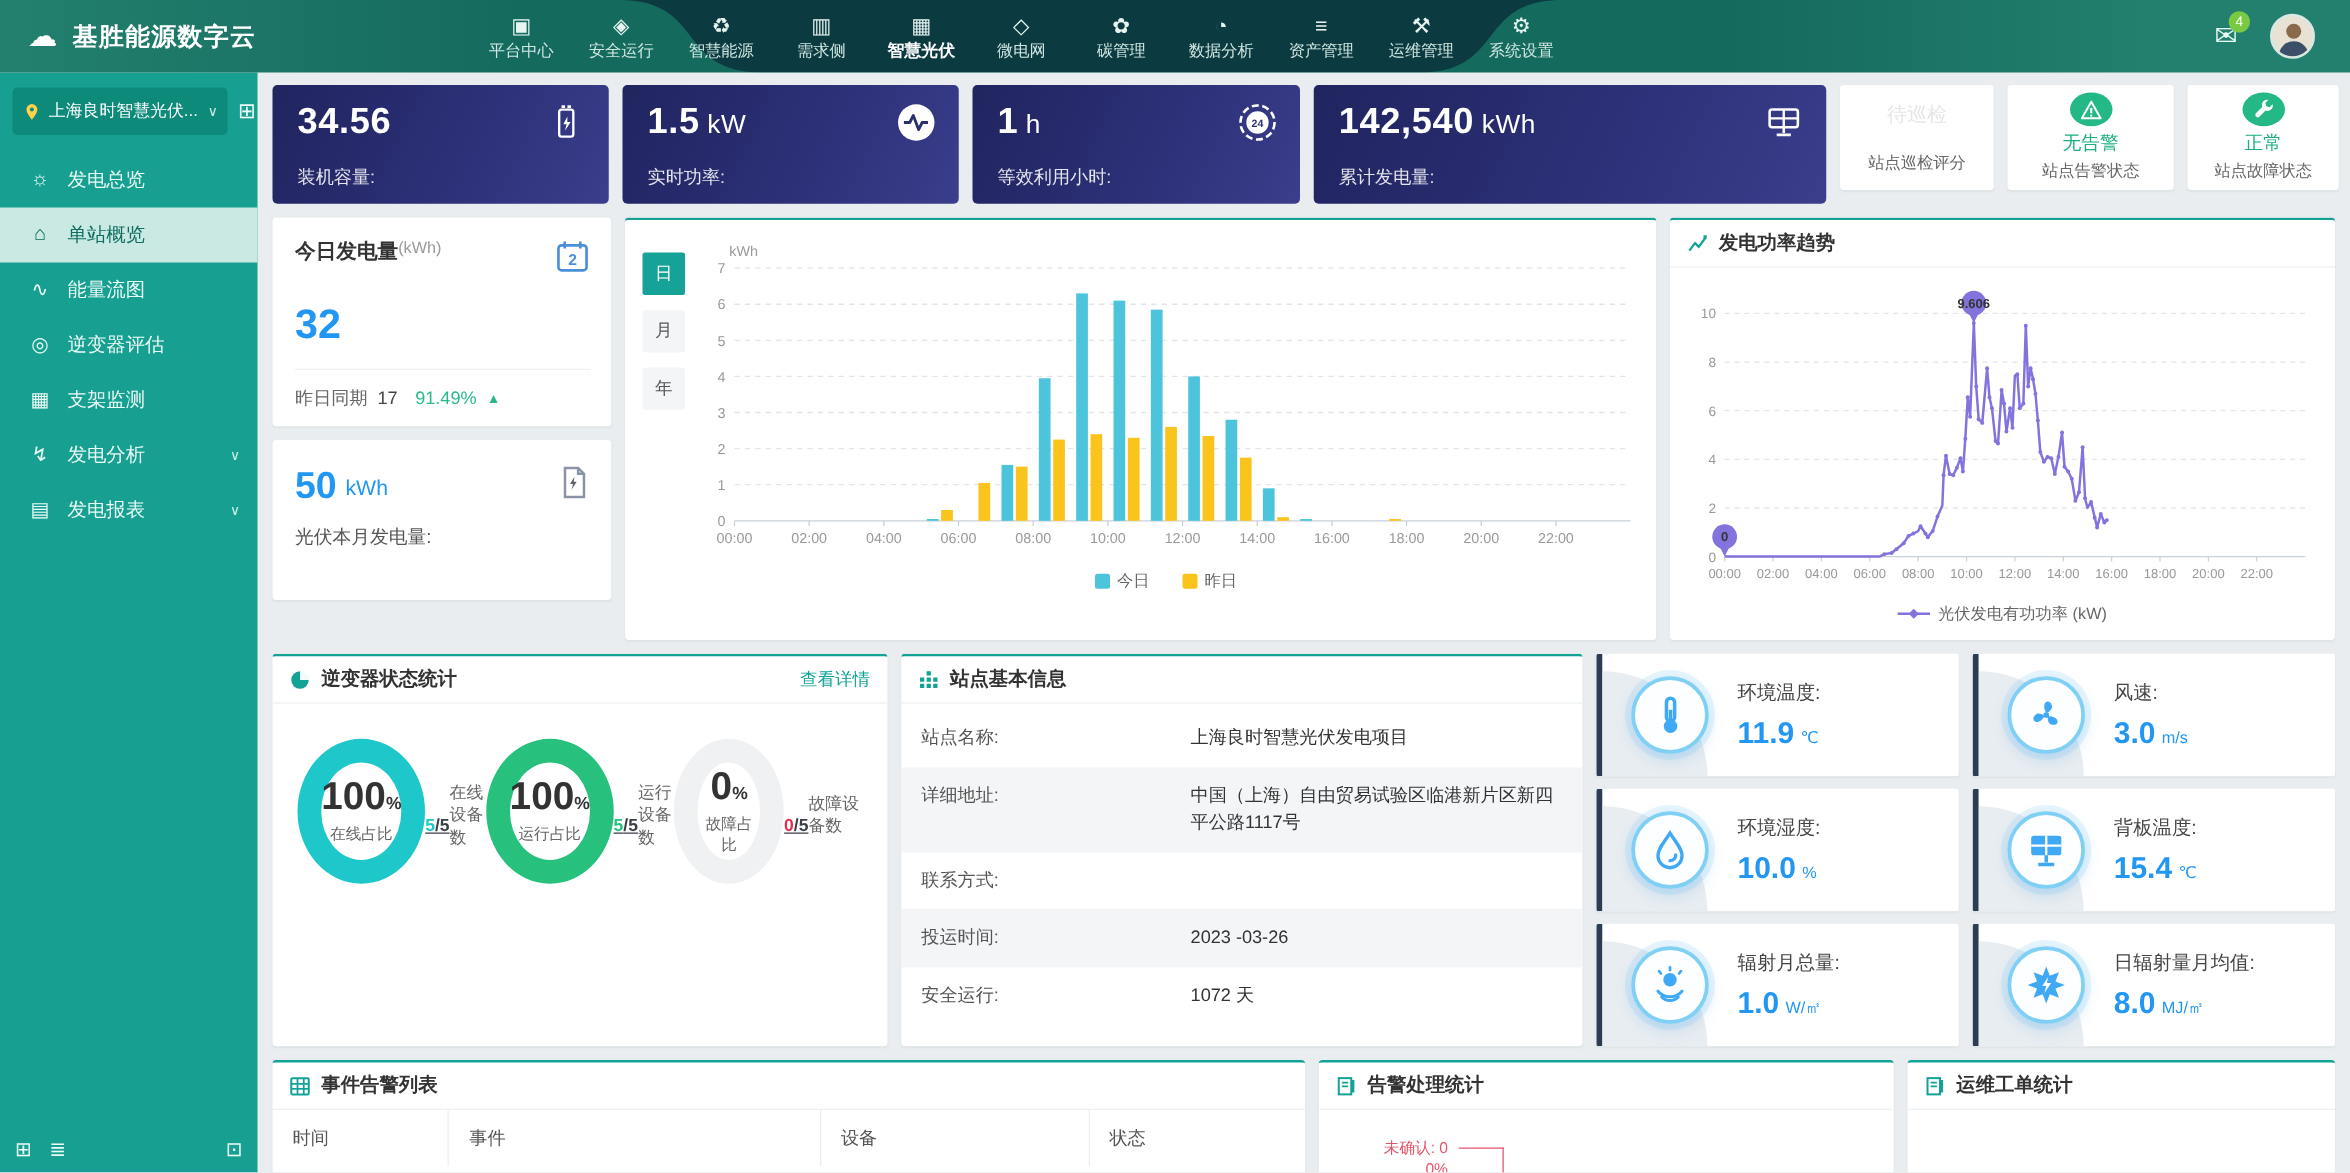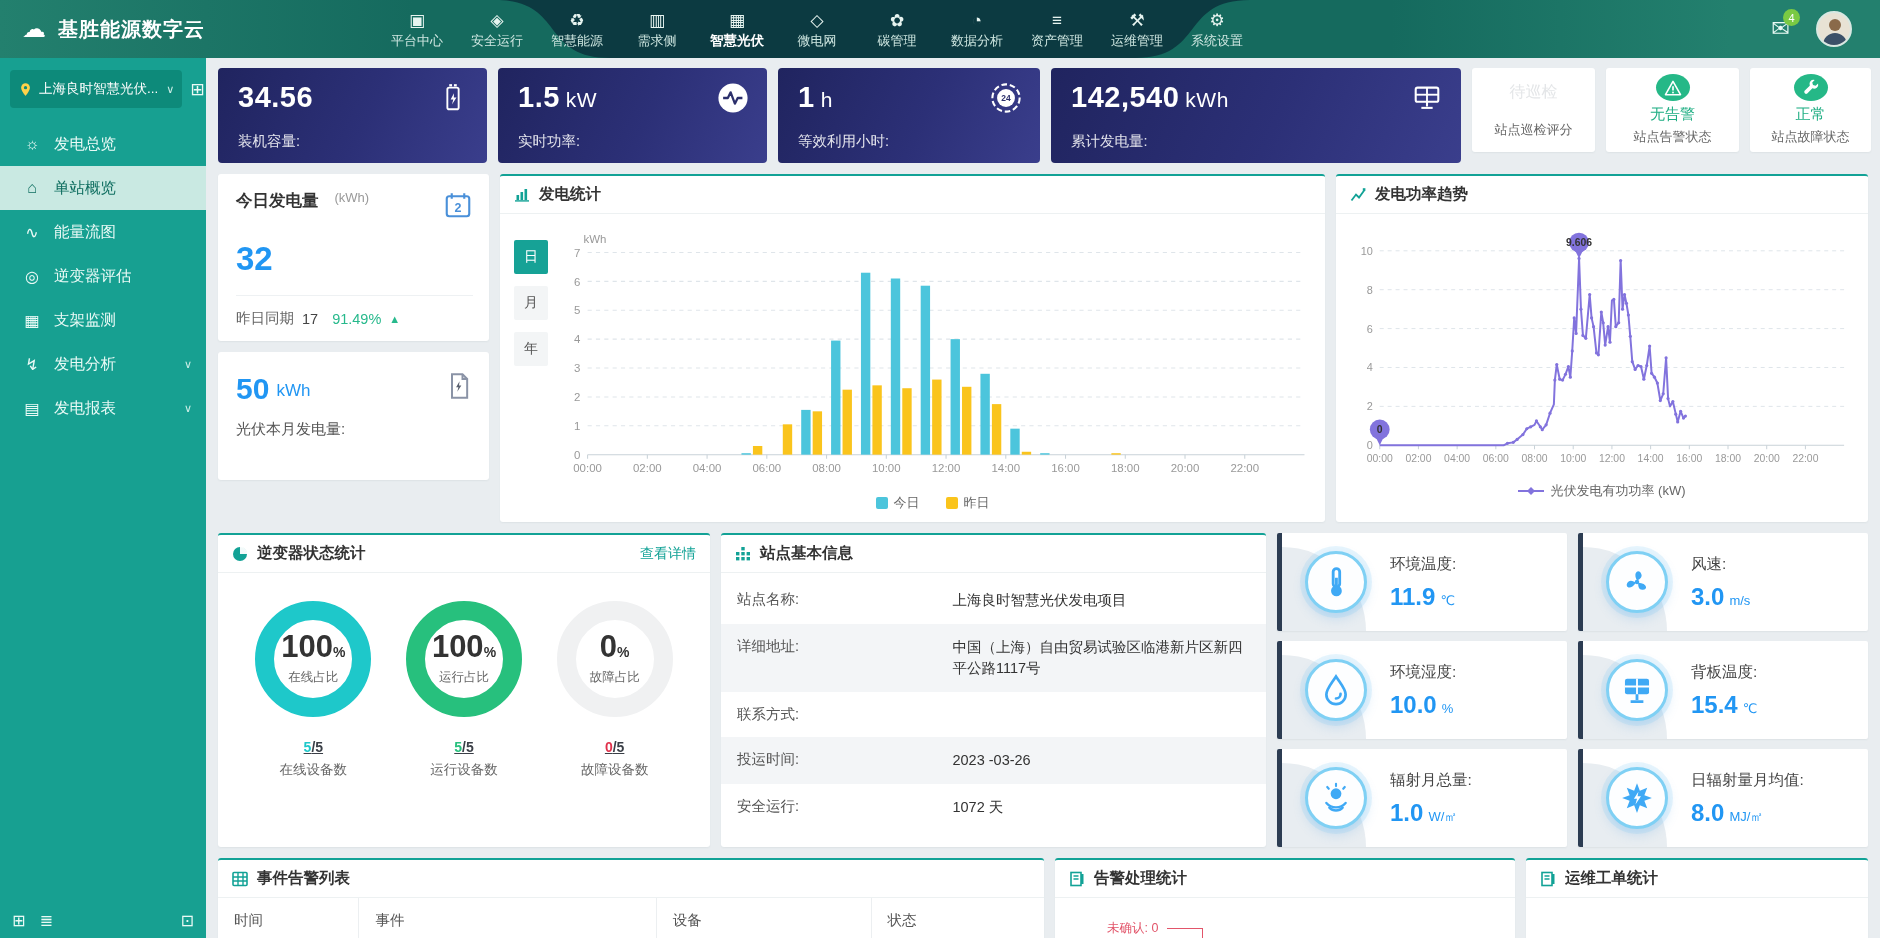--- a/index.html
+++ b/index.html
@@ -83,21 +83,21 @@
   .status-ico { width:34px; height:34px; border-radius:50%; background:#25b887; display:flex; align-items:center; justify-content:center;}
   .status-ico svg { width:20px; height:20px; }
   .status-value { color:#1fae83; font-size:15px; }
   .status-value.faint { color:#e4e6e8; font-size:16px; margin-bottom:14px;}
   .status-label { color:#666; font-size:13px; }
 
   
   .today-card { padding:16px 16px 0 18px; height:167px; display:flex; flex-direction:column;}
   .tc-titlerow { display:flex; align-items:flex-start; }
   .tc-title { font-size:16.5px; font-weight:bold; color:#333; }
-  .tc-unit { font-size:13px; color:#999; margin-left:16px; font-weight:normal;}
+  .tc-unit { font-size:13px; color:#999; margin-left:0; font-weight:normal;}
   .tc-cal { margin-left:auto; width:30px; height:30px; }
   .tc-value { color:#2196f3; font-size:33px; font-weight:bold; margin-top:20px; }
   .tc-compare { border-top:1px solid #eef1f3; margin-top:auto; height:46px; display:flex; align-items:center;
     gap:8px; font-size:14.5px; color:#666;}
   .tc-cnum { color:#444; }
   .tc-pct { color:#27b98c; margin-left:6px;}
   .tc-up { color:#27b98c; font-size:11px; }
   .month-card { padding:20px 16px 0 18px; height:128px; }
   .mc-top { display:flex; align-items:flex-start;}
   .mc-value { color:#2196f3; font-size:30px; font-weight:bold;}
@@ -112,21 +112,21 @@
     background:#f3f5f6; color:#555; font-size:14px; cursor:pointer; border-radius:2px;}
   .tab.active { background:#16a296; color:#fff; }
   .chart-zone { flex:1; display:flex; flex-direction:column; align-items:stretch;}
   .legend { display:flex; justify-content:center; gap:26px; padding:2px 0 8px 0; }
   .legend-item { display:flex; align-items:center; gap:6px; font-size:13px; color:#666;}
   .legend-swatch { width:12px; height:12px; border-radius:2px; }
   .legend-line { display:flex; align-items:center; gap:2px; }
 
   
   .donut-row { display:flex; justify-content:space-around; padding:28px 20px 0 20px; }
-  .donut-col { display:flex; flex-direction:column; align-items:center; }
+  .donut-col { display:flex; flex-direction:row; align-items:center; }
   .donut { width:116px; height:116px; border-radius:50%; display:flex; align-items:center; justify-content:center;}
   .donut-inner { text-align:center; }
   .donut-pct { font-size:31px; font-weight:bold; color:#333; line-height:30px;}
   .donut-pct .pcts { font-size:14px; font-weight:bold;}
   .donut-sub { font-size:12.5px; color:#666; margin-top:2px;}
   .donut-count { margin-top:22px; font-size:14px; font-weight:bold; color:#3a3f47;text-decoration:underline;}
   .donut-count .cnum { }
   .donut-label { margin-top:6px; font-size:13.5px; color:#666; }
 
   
@@ -392,29 +392,20 @@
                   <path d="M15 2 v4 h4" fill="none" stroke="#8a93a6" stroke-width="1.7"></path>
                   <path d="M12.5 8 L9.5 13 h2 l-1 4 l3.5 -5.5 h-2 Z" fill="#59606f"></path>
                 </svg>
             </span>
           </div>
           <div class="mc-label">光伏本月发电量:</div>
         </div>
       </div>
 
       <div class="card accent" style="width:825px; flex:none;">
-        <div class="card-head">
-          <span class="hico"><svg viewBox="0 0 16 16">
-                <rect x="1" y="13.2" width="14" height="1.4"></rect>
-                <rect x="2.5" y="8" width="2.6" height="5"></rect>
-                <rect x="6.5" y="5" width="2.6" height="8"></rect>
-                <rect x="10.5" y="2" width="2.6" height="11"></rect>
-              </svg></span>
-          <span class="card-title">发电统计</span>
-        </div>
         <div class="genstat-body">
           <div class="tabs" id="gen-tabs">
               <div class="tab active">日</div>
               <div class="tab">月</div>
               <div class="tab">年</div>
             </div>
           <div class="chart-zone">
             <div id="bar-chart" style="flex:1;"><svg viewBox="0 0 738 252" width="100%" height="100%">
                   <line x1="38" y1="218" x2="726" y2="218" stroke="#c9d2d8" stroke-width="1"></line>
                   <text x="31" y="222" text-anchor="end" font-size="11" fill="#999">0</text>

